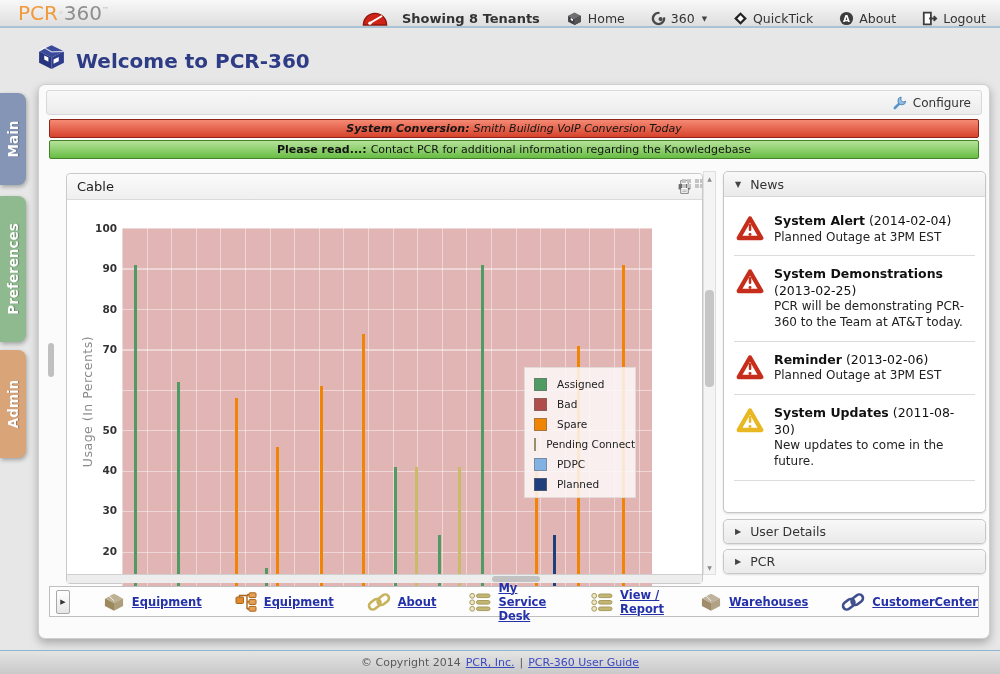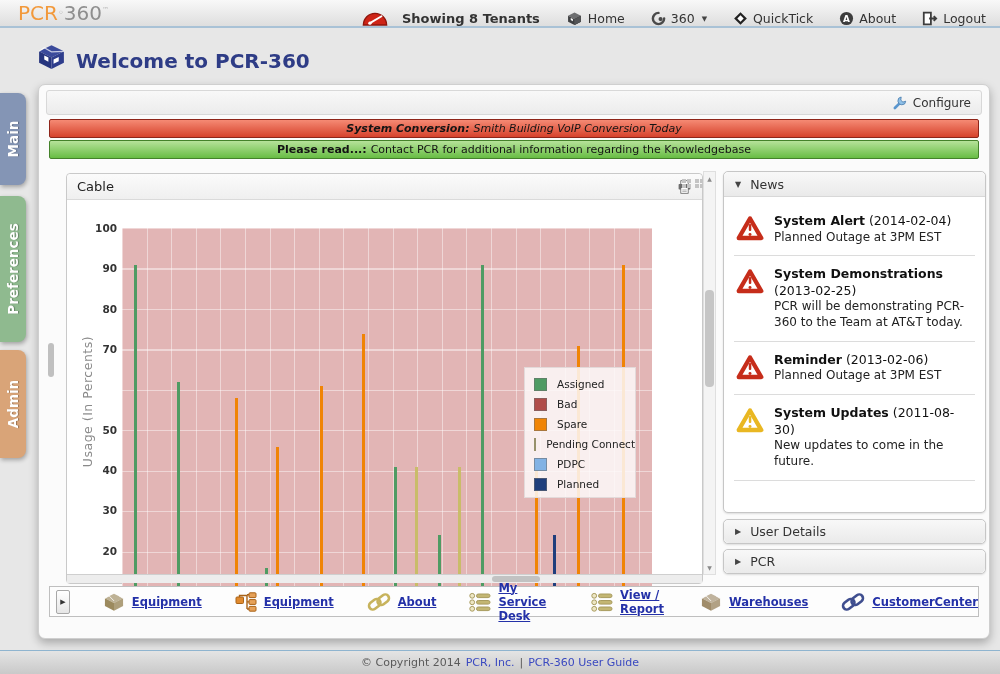--- a/index.html
+++ b/index.html
@@ -111,21 +111,21 @@
           justify-content:center;font-size:7px;color:#333;cursor:pointer;}
   .qlink{display:flex;align-items:center;gap:7px;margin-left:33px;}
   .qlink a{color:#2431A8;font-weight:bold;font-size:11.5px;text-decoration:underline;
            cursor:pointer;}
 
   
   .footer{position:absolute;left:0;right:0;bottom:0;height:23px;
           background:linear-gradient(#E4E4E4,#C9C9C9);border-top:1px solid #8FB4CF;
           display:flex;align-items:center;justify-content:center;gap:5px;
           font-size:11px;color:#5A5A5A;}
-  .footer a{color:#3A49C0;cursor:pointer;}
+  .footer a{color:#3A49C0;text-decoration:underline;cursor:pointer;}
 </style>
 </head>
 <body>
 
 <div class="topbar">
   <div class="logo"><span class="pcr">PCR</span><span class="dot">◦</span><span class="num">360</span><span class="tm">™</span></div>
   <div class="topnav">
     <span style="display:flex;">
       <svg width="26" height="15" viewBox="0 0 28 16">
           <path d="M1.5 15 A12.5 12.5 0 0 1 26.5 15 Z" fill="#CE2417" stroke="#8E150C" stroke-width="1.5"></path>

